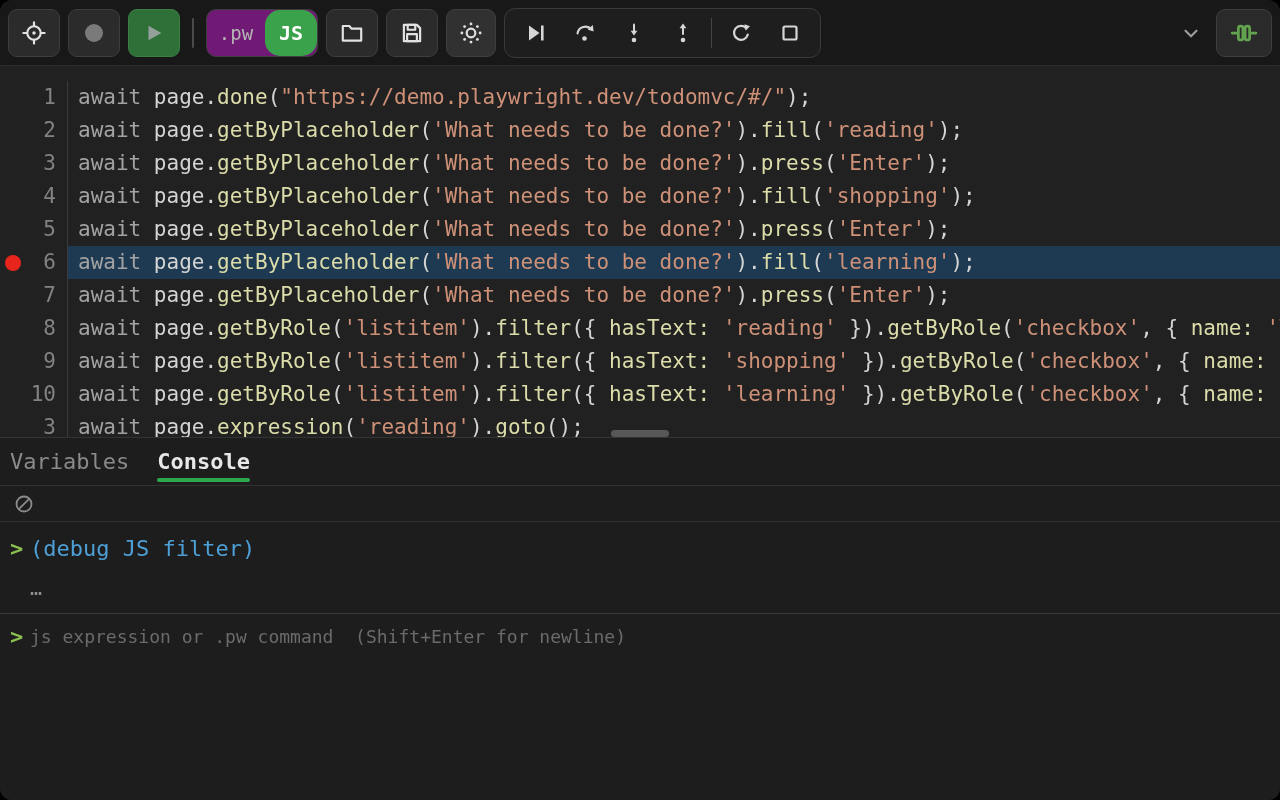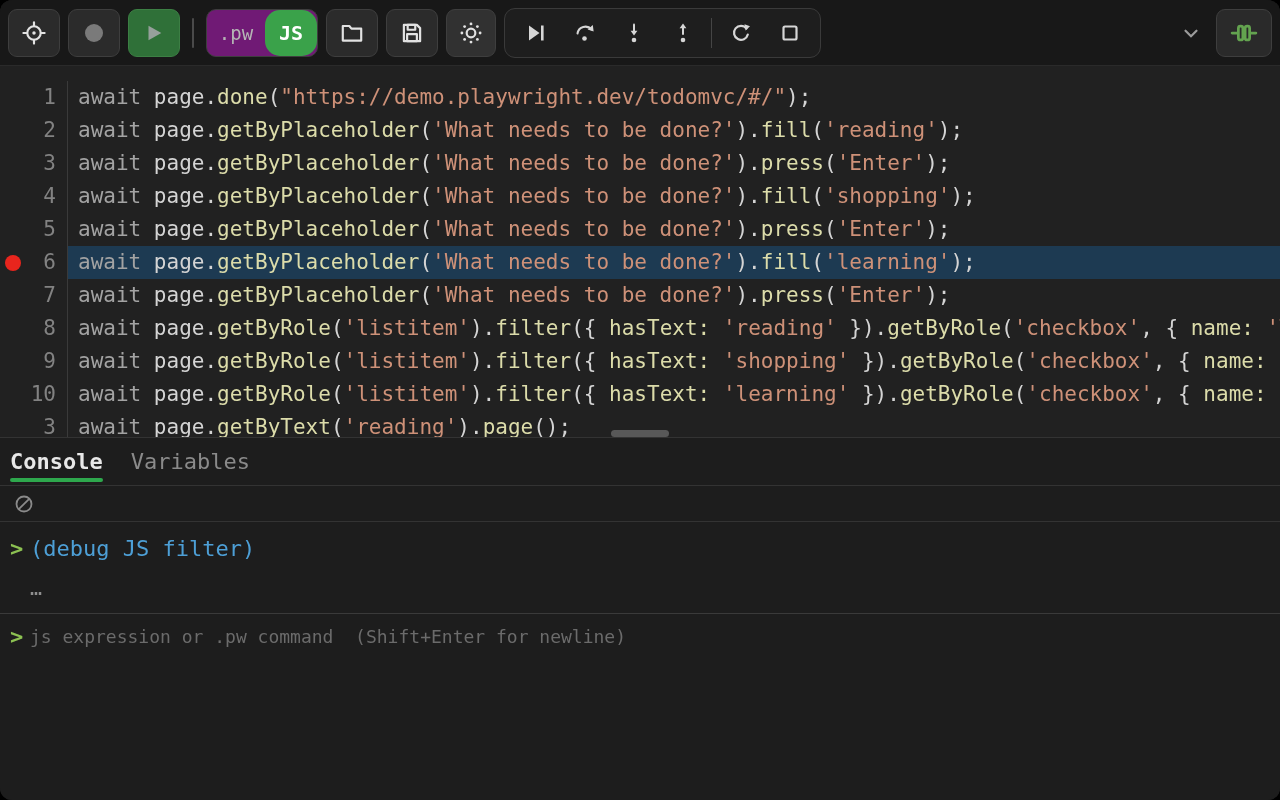--- a/index.html
+++ b/index.html
@@ -241,31 +241,31 @@
       <div class="code-line"><span class="bp-zone"></span><span class="ln">1</span><span class="code-text"><span class="tk-k">await</span><span class="tk-p"> page.</span><span class="tk-f">done</span><span class="tk-p">(</span><span class="tk-s">"https://demo.playwright.dev/todomvc/#/"</span><span class="tk-p">);</span></span></div>
       <div class="code-line"><span class="bp-zone"></span><span class="ln">2</span><span class="code-text"><span class="tk-k">await</span><span class="tk-p"> page.</span><span class="tk-f">getByPlaceholder</span><span class="tk-p">(</span><span class="tk-s">'What needs to be done?'</span><span class="tk-p">).</span><span class="tk-f">fill</span><span class="tk-p">(</span><span class="tk-s">'reading'</span><span class="tk-p">);</span></span></div>
       <div class="code-line"><span class="bp-zone"></span><span class="ln">3</span><span class="code-text"><span class="tk-k">await</span><span class="tk-p"> page.</span><span class="tk-f">getByPlaceholder</span><span class="tk-p">(</span><span class="tk-s">'What needs to be done?'</span><span class="tk-p">).</span><span class="tk-f">press</span><span class="tk-p">(</span><span class="tk-s">'Enter'</span><span class="tk-p">);</span></span></div>
       <div class="code-line"><span class="bp-zone"></span><span class="ln">4</span><span class="code-text"><span class="tk-k">await</span><span class="tk-p"> page.</span><span class="tk-f">getByPlaceholder</span><span class="tk-p">(</span><span class="tk-s">'What needs to be done?'</span><span class="tk-p">).</span><span class="tk-f">fill</span><span class="tk-p">(</span><span class="tk-s">'shopping'</span><span class="tk-p">);</span></span></div>
       <div class="code-line"><span class="bp-zone"></span><span class="ln">5</span><span class="code-text"><span class="tk-k">await</span><span class="tk-p"> page.</span><span class="tk-f">getByPlaceholder</span><span class="tk-p">(</span><span class="tk-s">'What needs to be done?'</span><span class="tk-p">).</span><span class="tk-f">press</span><span class="tk-p">(</span><span class="tk-s">'Enter'</span><span class="tk-p">);</span></span></div>
       <div class="code-line hl"><span class="bp-zone"><span class="bp-dot"></span></span><span class="ln">6</span><span class="code-text"><span class="tk-k">await</span><span class="tk-p"> page.</span><span class="tk-f">getByPlaceholder</span><span class="tk-p">(</span><span class="tk-s">'What needs to be done?'</span><span class="tk-p">).</span><span class="tk-f">fill</span><span class="tk-p">(</span><span class="tk-s">'learning'</span><span class="tk-p">);</span></span></div>
       <div class="code-line"><span class="bp-zone"></span><span class="ln">7</span><span class="code-text"><span class="tk-k">await</span><span class="tk-p"> page.</span><span class="tk-f">getByPlaceholder</span><span class="tk-p">(</span><span class="tk-s">'What needs to be done?'</span><span class="tk-p">).</span><span class="tk-f">press</span><span class="tk-p">(</span><span class="tk-s">'Enter'</span><span class="tk-p">);</span></span></div>
       <div class="code-line"><span class="bp-zone"></span><span class="ln">8</span><span class="code-text"><span class="tk-k">await</span><span class="tk-p"> page.</span><span class="tk-f">getByRole</span><span class="tk-p">(</span><span class="tk-s">'listitem'</span><span class="tk-p">).</span><span class="tk-f">filter</span><span class="tk-p">({ </span><span class="tk-f">hasText:</span><span class="tk-p"> </span><span class="tk-s">'reading'</span><span class="tk-p"> }).</span><span class="tk-f">getByRole</span><span class="tk-p">(</span><span class="tk-s">'checkbox'</span><span class="tk-p">, { </span><span class="tk-f">name:</span><span class="tk-p"> </span><span class="tk-s">'T</span></span></div>
       <div class="code-line"><span class="bp-zone"></span><span class="ln">9</span><span class="code-text"><span class="tk-k">await</span><span class="tk-p"> page.</span><span class="tk-f">getByRole</span><span class="tk-p">(</span><span class="tk-s">'listitem'</span><span class="tk-p">).</span><span class="tk-f">filter</span><span class="tk-p">({ </span><span class="tk-f">hasText:</span><span class="tk-p"> </span><span class="tk-s">'shopping'</span><span class="tk-p"> }).</span><span class="tk-f">getByRole</span><span class="tk-p">(</span><span class="tk-s">'checkbox'</span><span class="tk-p">, { </span><span class="tk-f">name:</span><span class="tk-p"> </span></span></div>
       <div class="code-line"><span class="bp-zone"></span><span class="ln">10</span><span class="code-text"><span class="tk-k">await</span><span class="tk-p"> page.</span><span class="tk-f">getByRole</span><span class="tk-p">(</span><span class="tk-s">'listitem'</span><span class="tk-p">).</span><span class="tk-f">filter</span><span class="tk-p">({ </span><span class="tk-f">hasText:</span><span class="tk-p"> </span><span class="tk-s">'learning'</span><span class="tk-p"> }).</span><span class="tk-f">getByRole</span><span class="tk-p">(</span><span class="tk-s">'checkbox'</span><span class="tk-p">, { </span><span class="tk-f">name:</span><span class="tk-p"> </span></span></div>
-      <div class="code-line"><span class="bp-zone"></span><span class="ln">3</span><span class="code-text"><span class="tk-k">await</span><span class="tk-p"> page.</span><span class="tk-f">getByText</span><span class="tk-p">(</span><span class="tk-s">'reading'</span><span class="tk-p">).</span><span class="tk-f">page</span><span class="tk-p">();</span></span></div>
+      <div class="code-line"><span class="bp-zone"></span><span class="ln">3</span><span class="code-text"><span class="tk-k">await</span><span class="tk-p"> page.</span><span class="tk-f">expression</span><span class="tk-p">(</span><span class="tk-s">'reading'</span><span class="tk-p">).</span><span class="tk-f">goto</span><span class="tk-p">();</span></span></div>
     </div>
 
   <div class="splitter">
     <div class="grip"></div>
   </div>
 
   <div class="console-panel">
     <div class="console-tabs">
+      <div class="tab">Variables</div>
       <div class="tab active">Console</div>
-      <div class="tab">Variables</div>
     </div>
 
     <div class="console-actions">
       <button class="clear-btn">
         <span>
           <svg width="20" height="20" viewBox="0 0 20 20" fill="none" stroke="currentColor" stroke-width="1.8">
             <circle cx="10" cy="10" r="7.5"></circle>
             <line x1="4.8" y1="15.2" x2="15.2" y2="4.8"></line>
           </svg>
         </span>

